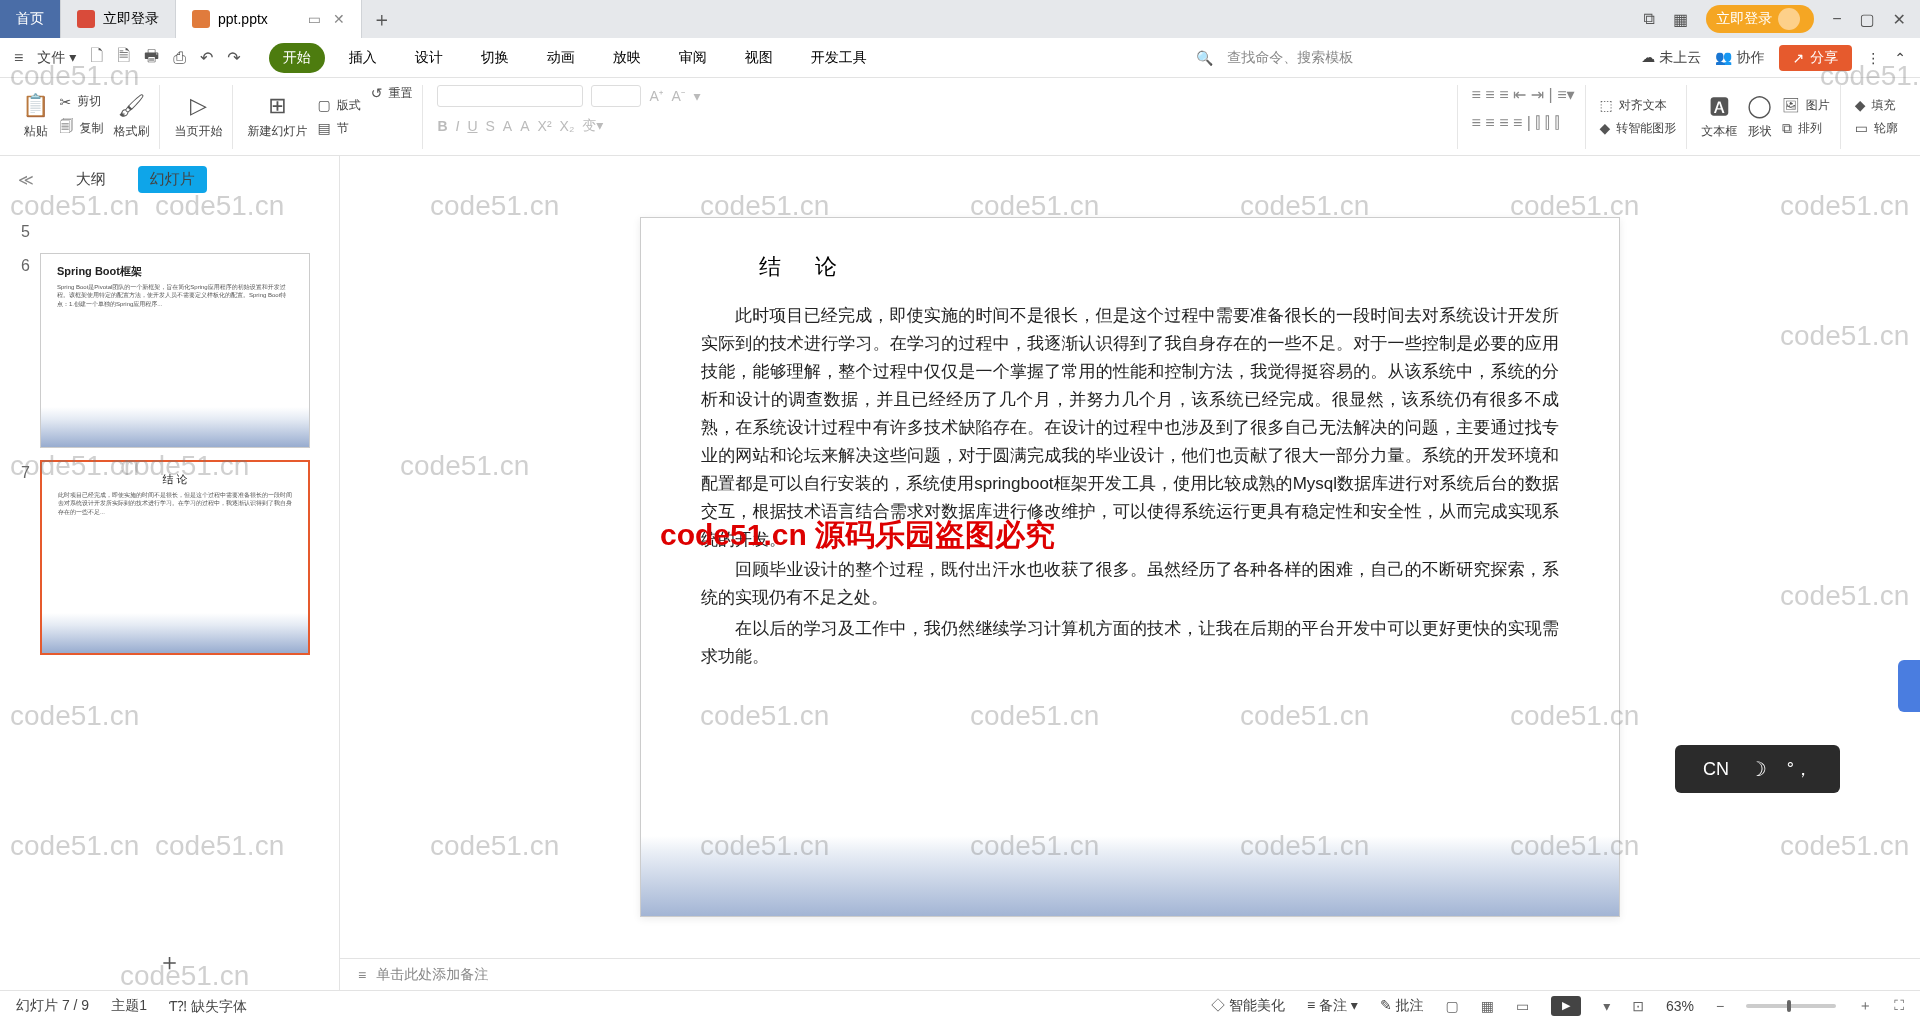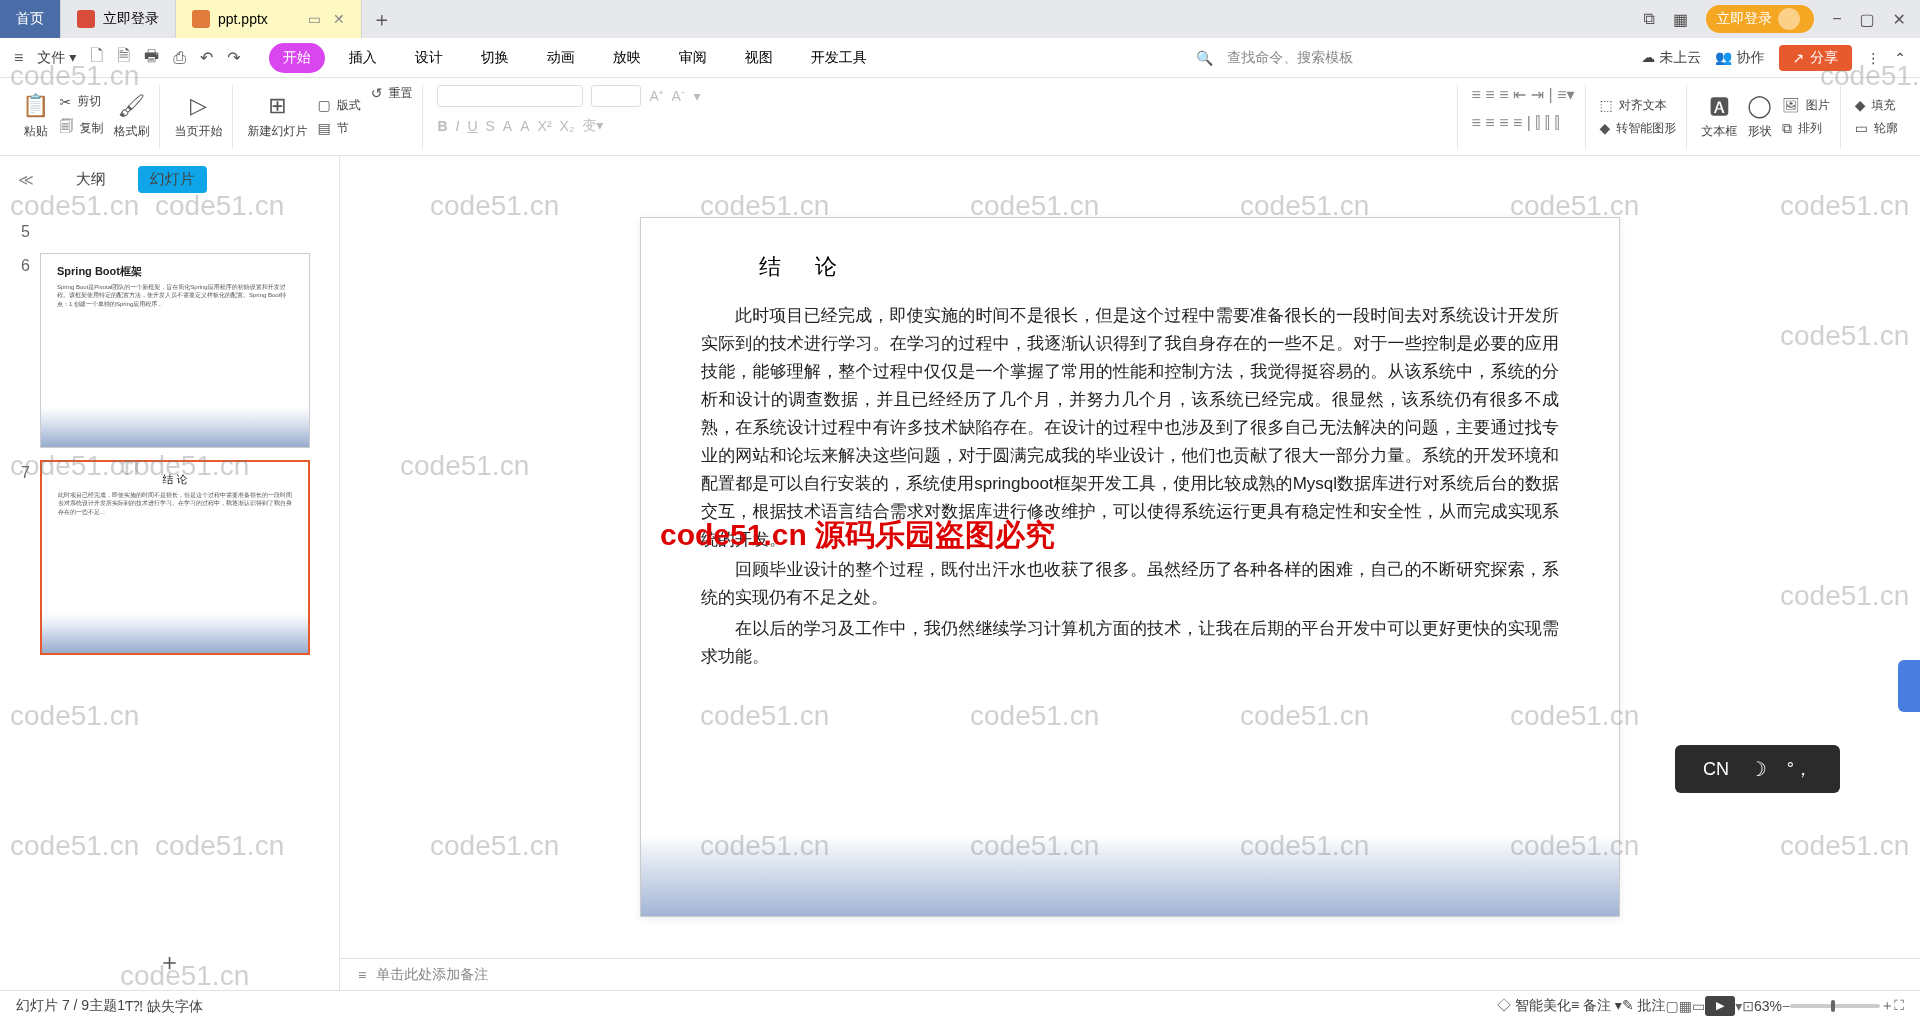--- a/index.html
+++ b/index.html
@@ -27,21 +27,21 @@
 .titlebar .win-controls { display: flex; align-items: center; gap: 18px; padding: 0 14px; color: #555; }
 .login-btn { background: #f5a623; color: #fff; border-radius: 14px; padding: 3px 14px 3px 10px; display: flex; align-items: center; gap: 6px; font-size: 14px; }
 .login-btn .avatar { width: 22px; height: 22px; border-radius: 50%; background: #fdd08a; display: inline-block; }
 
 
 .menubar { height: 40px; display: flex; align-items: center; padding: 0 14px; gap: 10px; border-bottom: 1px solid #e3e3e3; font-size: 14px; }
 .menubar .file-group { display: flex; align-items: center; gap: 14px; color: #444; }
 .menubar .file-group .ic { font-size: 16px; color: #555; }
 .menubar .tabs-group { display: flex; align-items: center; gap: 10px; margin-left: 18px; }
 .menubar .mtab { padding: 6px 14px; border-radius: 16px; cursor: default; }
-.menubar .mtab.active { background: #d946ef; color: #fff; }
+.menubar .mtab.active { background: #4d7c0f; color: #fff; }
 .menubar .right-group { margin-left: auto; display: flex; align-items: center; gap: 14px; color: #444; }
 .menubar .search { color: #888; }
 .share-btn { background: #e65a2d; color: #fff; border-radius: 4px; padding: 4px 14px; display: flex; align-items: center; gap: 6px; }
 
 
 .ribbon { height: 78px; display: flex; align-items: center; padding: 0 12px; border-bottom: 1px solid #e3e3e3; font-size: 12px; color: #444; gap: 4px; }
 .rgroup { display: flex; flex-direction: row; align-items: center; padding: 0 10px; border-right: 1px solid #e6e6e6; height: 64px; gap: 10px; }
 .rgroup.noborder { border-right: none; }
 .vbtn { display: flex; flex-direction: column; align-items: center; gap: 4px; }
 .vbtn .bic { font-size: 22px; color: #555; }
@@ -75,21 +75,21 @@
 .slide-title { font-size: 22px; letter-spacing: 14px; padding: 4px 0 20px 58px; }
 .slide-body { font-size: 17px; line-height: 1.65; color: #222; text-align: justify; }
 .slide-body p { text-indent: 2em; margin-bottom: 2px; }
 .slide-wave { position: absolute; bottom: 0; left: 0; right: 0; height: 80px; background: linear-gradient(180deg, transparent 0%, rgba(80,120,180,0.12) 20%, rgba(50,90,160,0.45) 100%); }
 
 .red-overlay { position: absolute; color: #d00; font-size: 30px; font-weight: bold; left: 660px; top: 515px; z-index: 150; }
 
 .notes-bar { height: 32px; border-top: 1px solid #e3e3e3; display: flex; align-items: center; padding: 0 18px; font-size: 14px; color: #888; gap: 10px; }
 
 
-.statusbar { height: 30px; border-top: 1px solid #e3e3e3; display: flex; align-items: center; padding: 0 16px; font-size: 14px; color: #444; }
+.statusbar { height: 30px; border-top: 1px solid #e3e3e3; display: flex; align-items: center; padding: 0 16px; font-size: 14px; color: #444; gap: 22px; }
 .statusbar .spacer { flex: 1; }
 .statusbar .sic { color: #666; }
 .play-btn { width: 30px; height: 20px; background: #444; color: #fff; display: flex; align-items: center; justify-content: center; border-radius: 3px; font-size: 11px; }
 
 .side-tab { position: absolute; right: 0; top: 660px; width: 22px; height: 52px; background: #4a7de0; border-radius: 6px 0 0 6px; z-index: 90; }
 </style>
 </head>
 <body>
 
 <div class="watermarks">
@@ -133,21 +133,21 @@
 </div>
 
 <div class="side-tab"></div>
 
 <div class="titlebar">
   <div class="tab home">首页</div>
   <div class="tab">
     <span class="icon template-icon"></span>
     <span>立即登录</span>
   </div>
-  <div class="tab" style="background:#fef9c3">
+  <div class="tab" style="background:#ffffff">
     <span class="icon ppt-icon"></span>
     <span>ppt.pptx</span>
     <span class="preview-ic">▭</span>
     <span class="close-x">✕</span>
   </div>
   <div class="plus">＋</div>
   <div class="spacer"></div>
   <div class="win-controls">
     <span>⧉</span>
     <span>▦</span>

